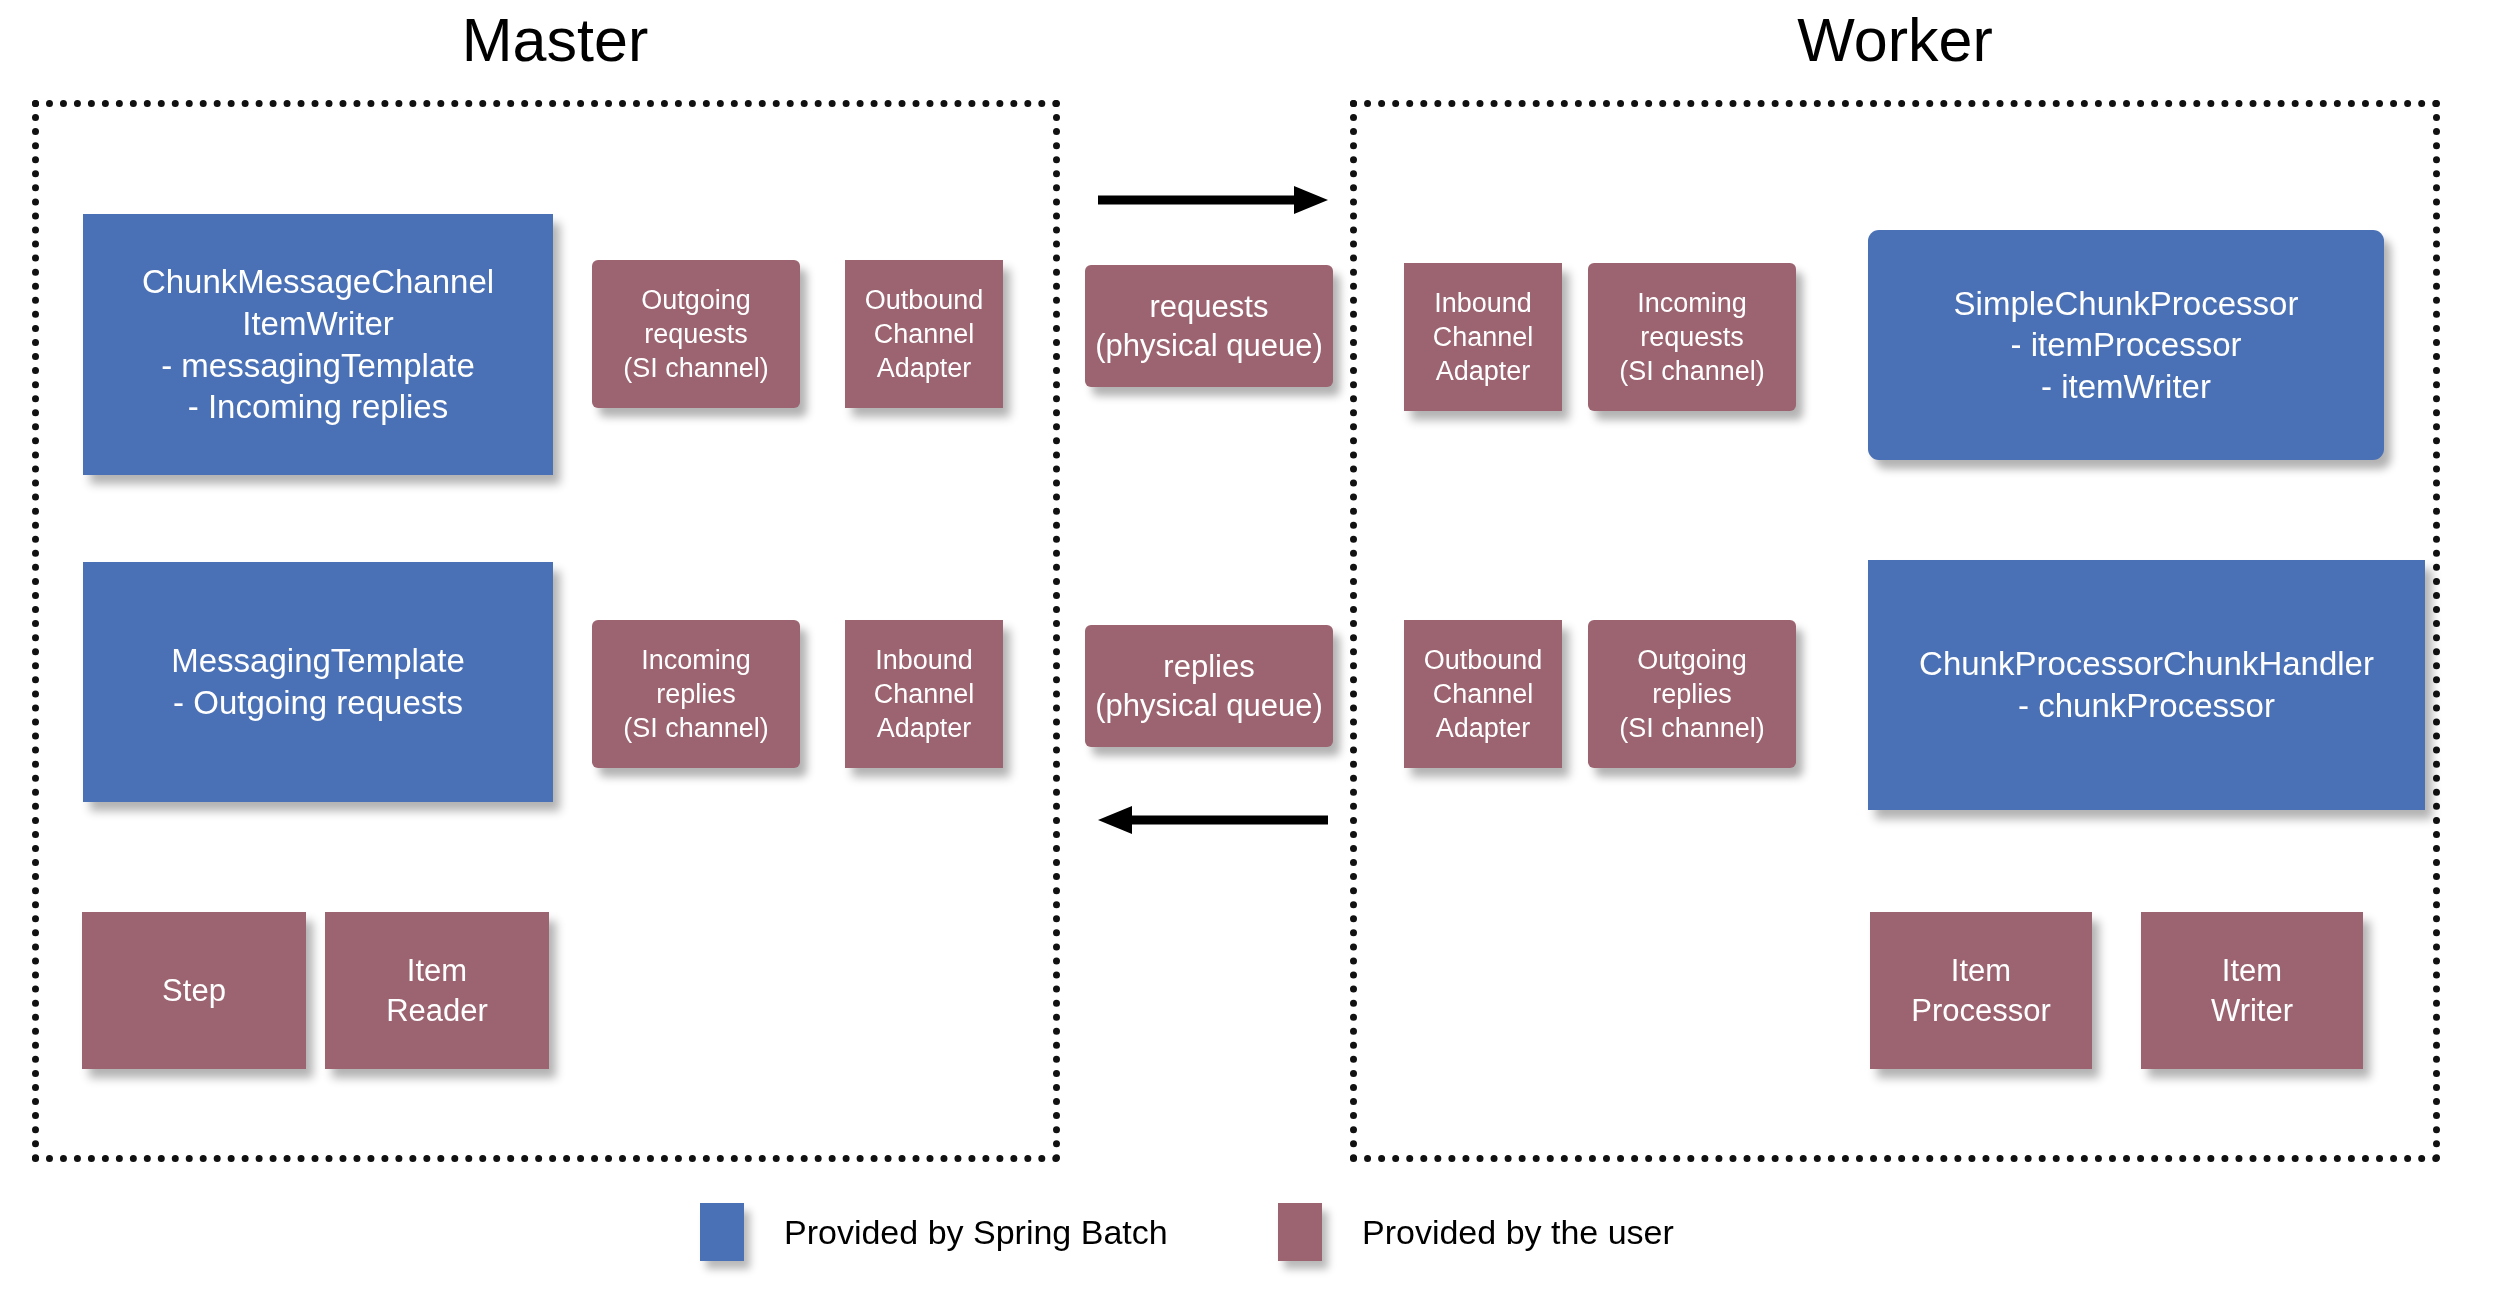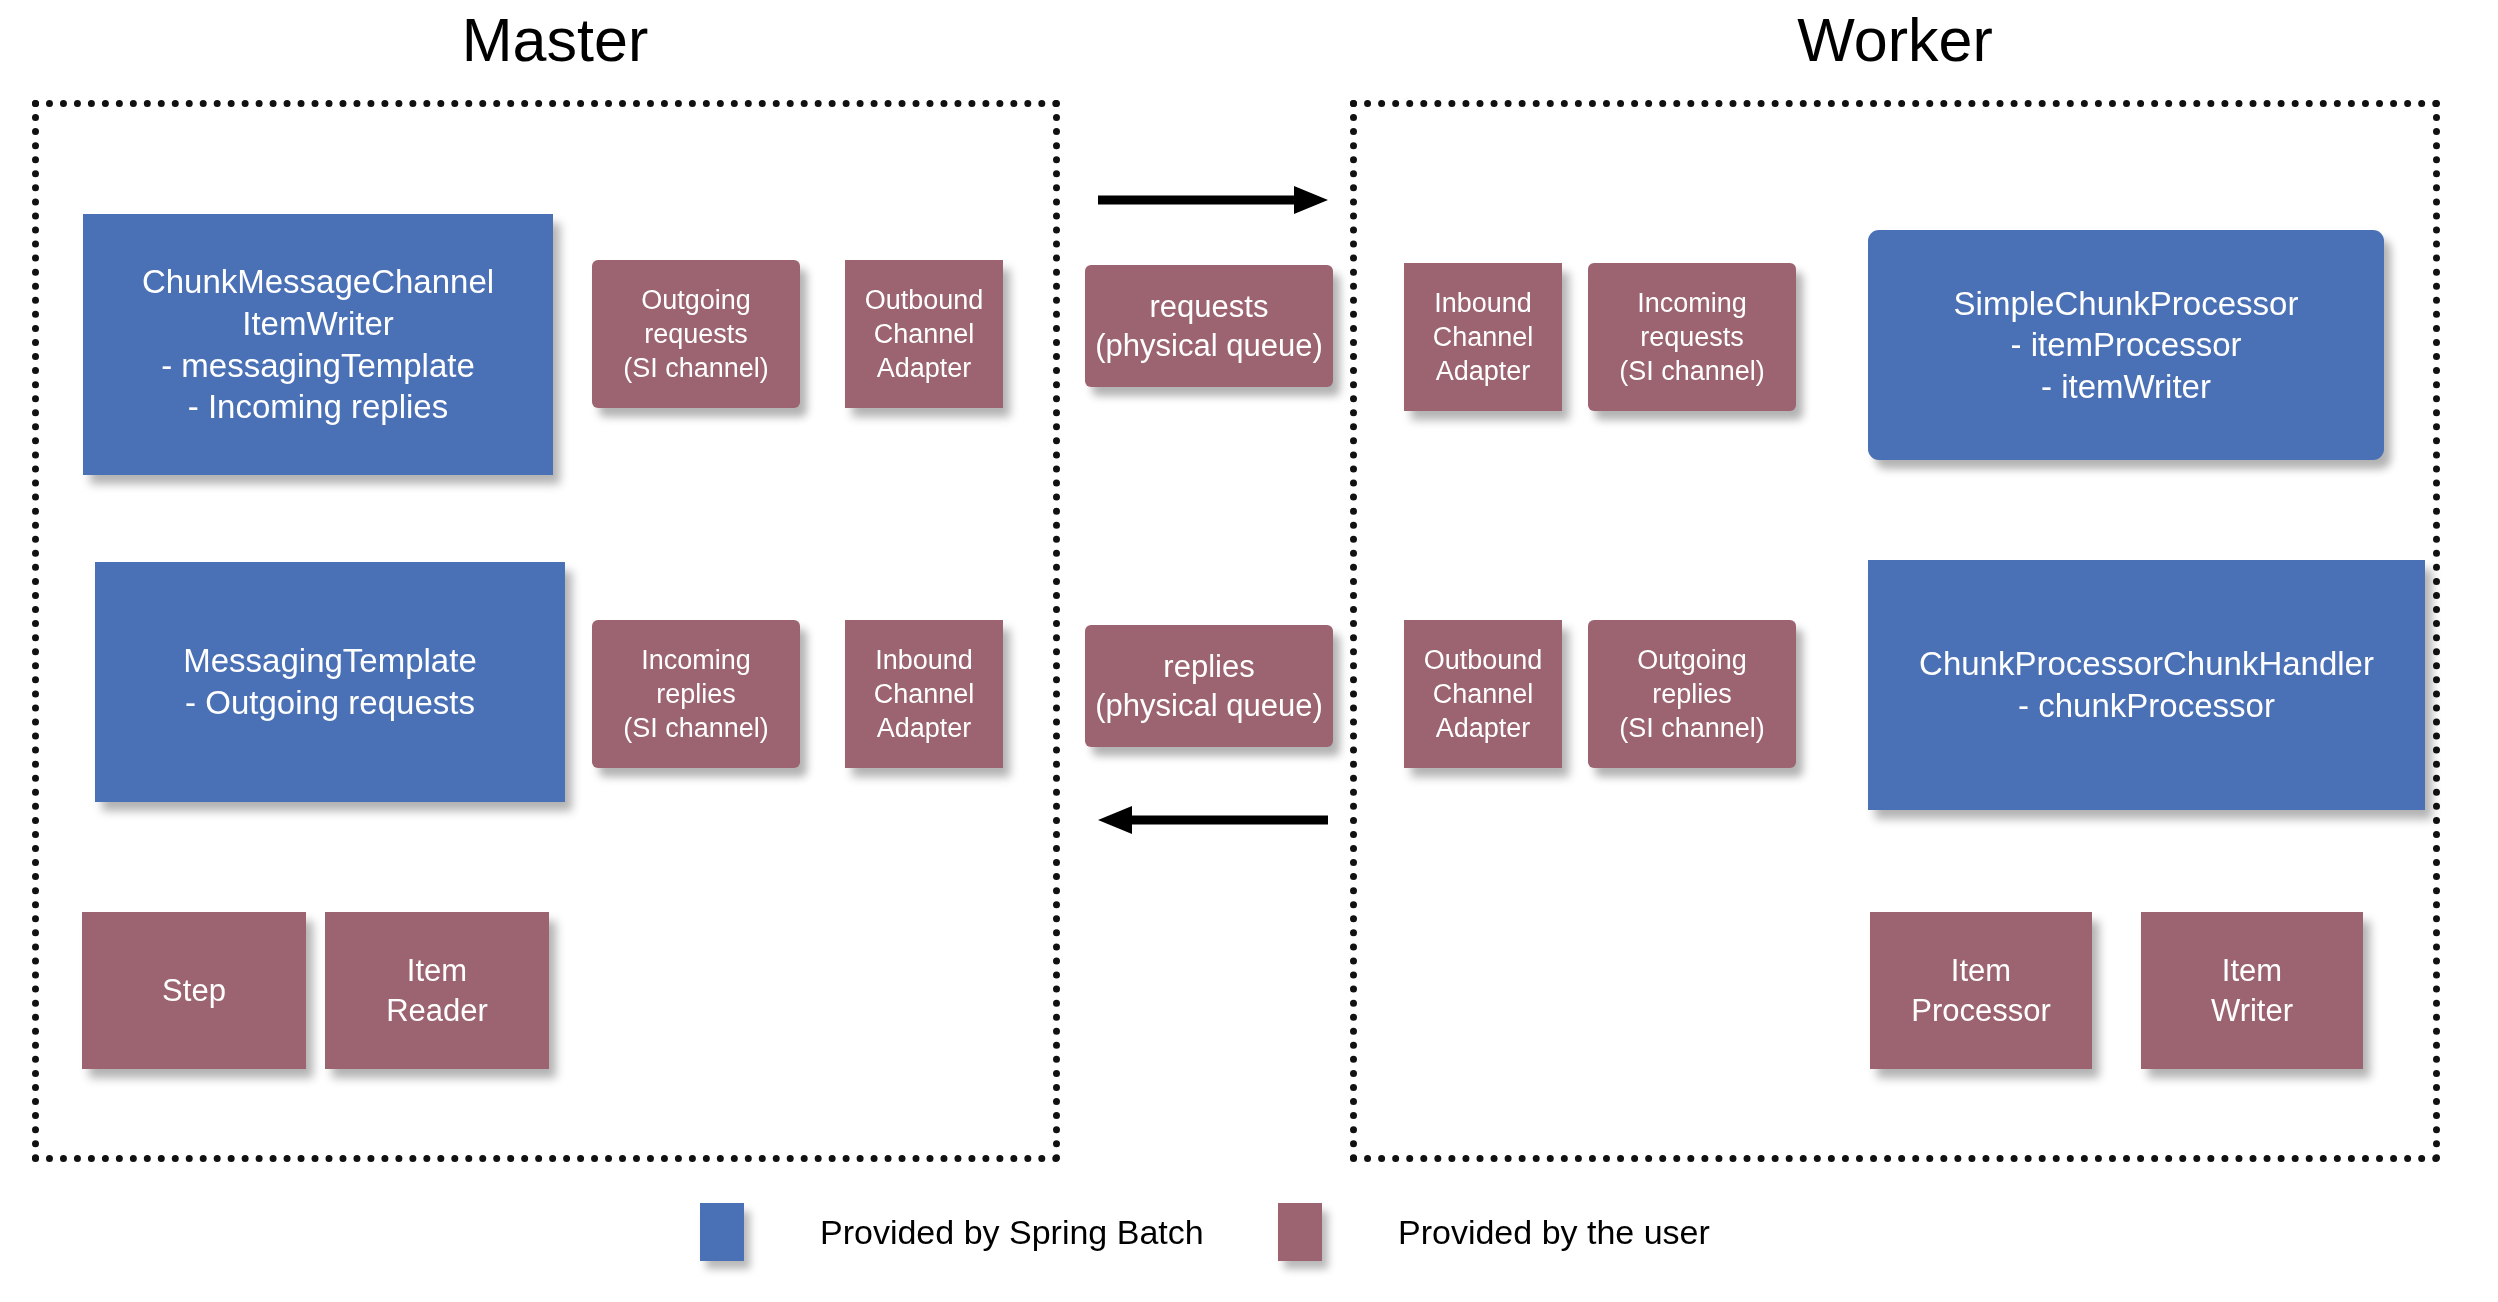--- a/index.html
+++ b/index.html
@@ -48,21 +48,21 @@
   .arrow svg{display:block;}
 
   
   #legend{position:absolute;left:700px;top:1195px;width:1100px;height:90px;}
   .legend-item{position:absolute;display:flex;align-items:center;}
   .legend-swatch{
     width:44px;height:58px;box-shadow:6px 8px 8px rgba(0,0,0,0.28);
     flex:0 0 auto;
   }
   .legend-label{
-    margin-left:76px;font-size:34px;color:#000000;white-space:nowrap;
+    margin-left:40px;font-size:34px;color:#000000;white-space:nowrap;
   }
   #legend-spring{left:0px;top:8px;}
   #legend-user{left:578px;top:8px;}
 </style>
 </head>
 <body>
 
 <div class="canvas">
 
   <div class="panel-title" id="title-master">Master</div>
@@ -83,21 +83,21 @@
 requests
 (SI channel)</span>
   </div>
 
   <div class="node red fs-sm" style="left:845px;top:260px;width:158px;height:148px;">
     <span class="txt">Outbound
 Channel
 Adapter</span>
   </div>
 
-  <div class="node blue fs-lg" style="left:83px;top:562px;width:470px;height:240px;margin-left:12px;">
+  <div class="node blue fs-lg" style="left:83px;top:562px;width:470px;height:240px;">
     <span class="txt">MessagingTemplate
 - Outgoing requests</span>
   </div>
 
   <div class="node red round fs-sm" style="left:592px;top:620px;width:208px;height:148px;">
     <span class="txt">Incoming
 replies
 (SI channel)</span>
   </div>
 

